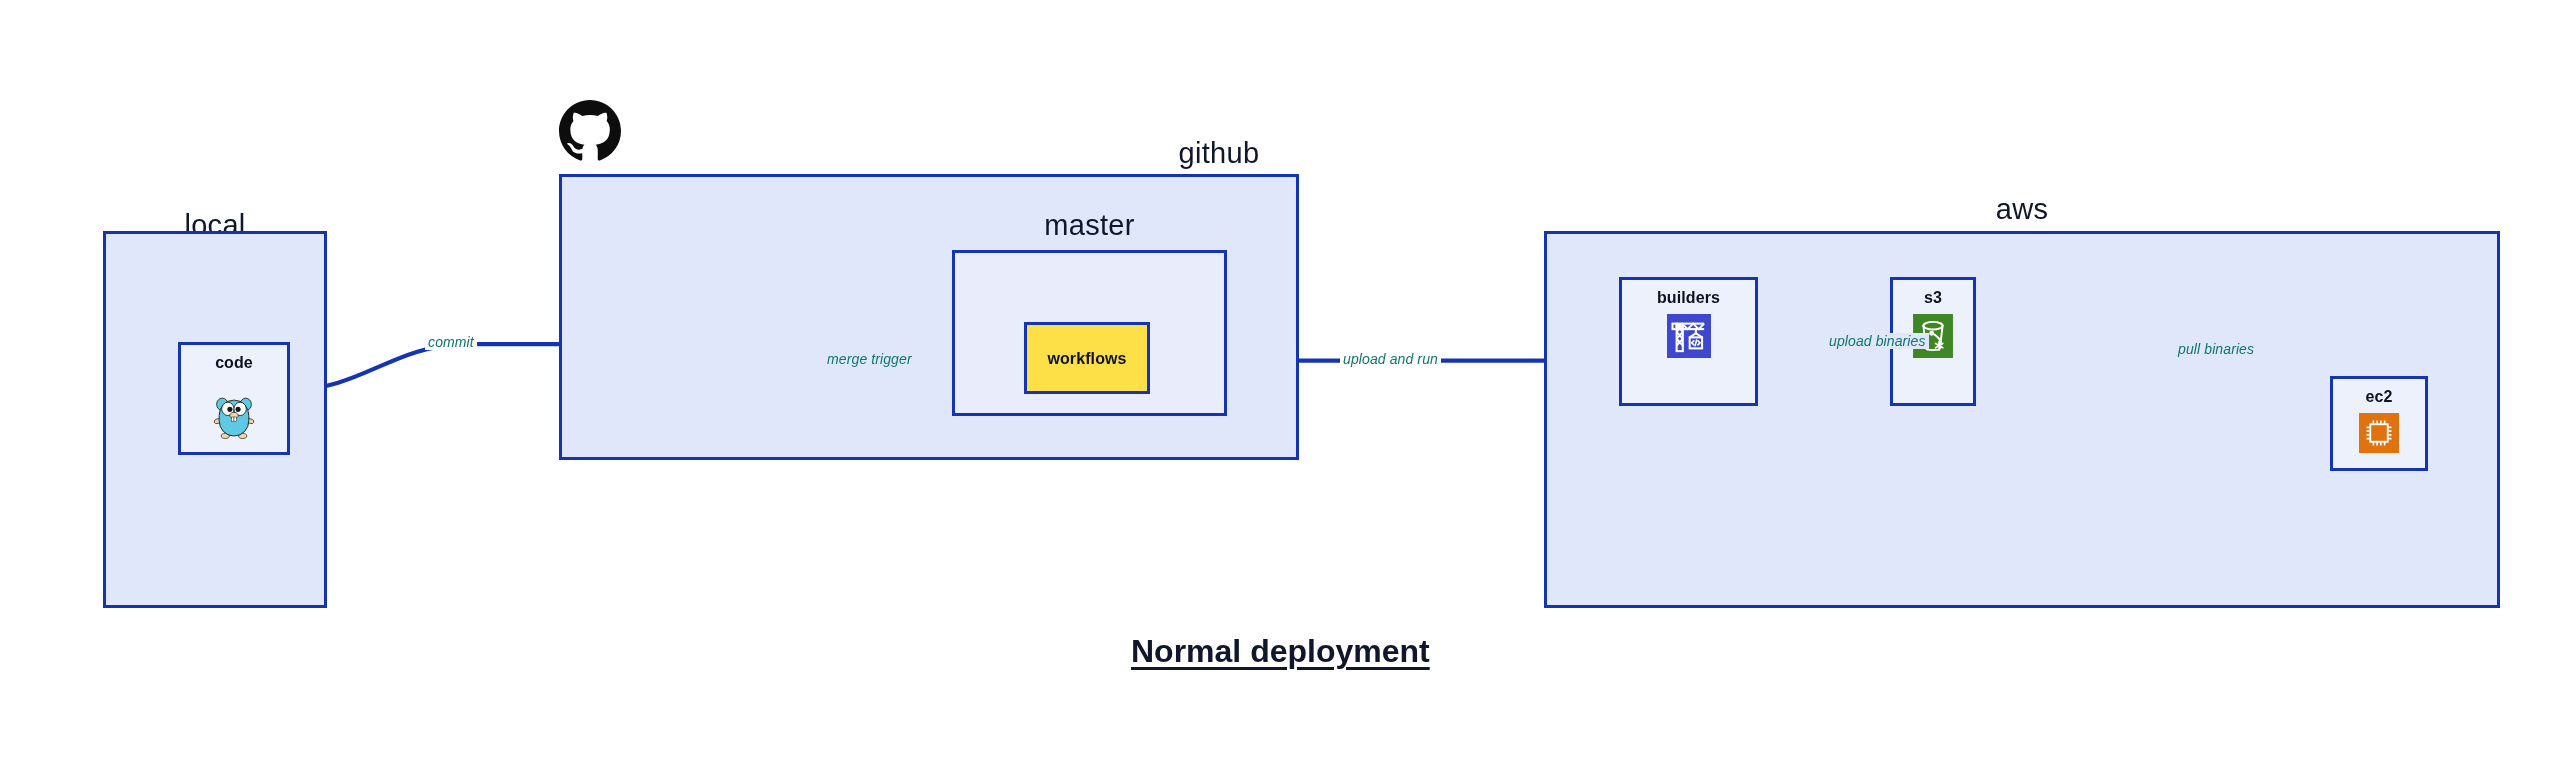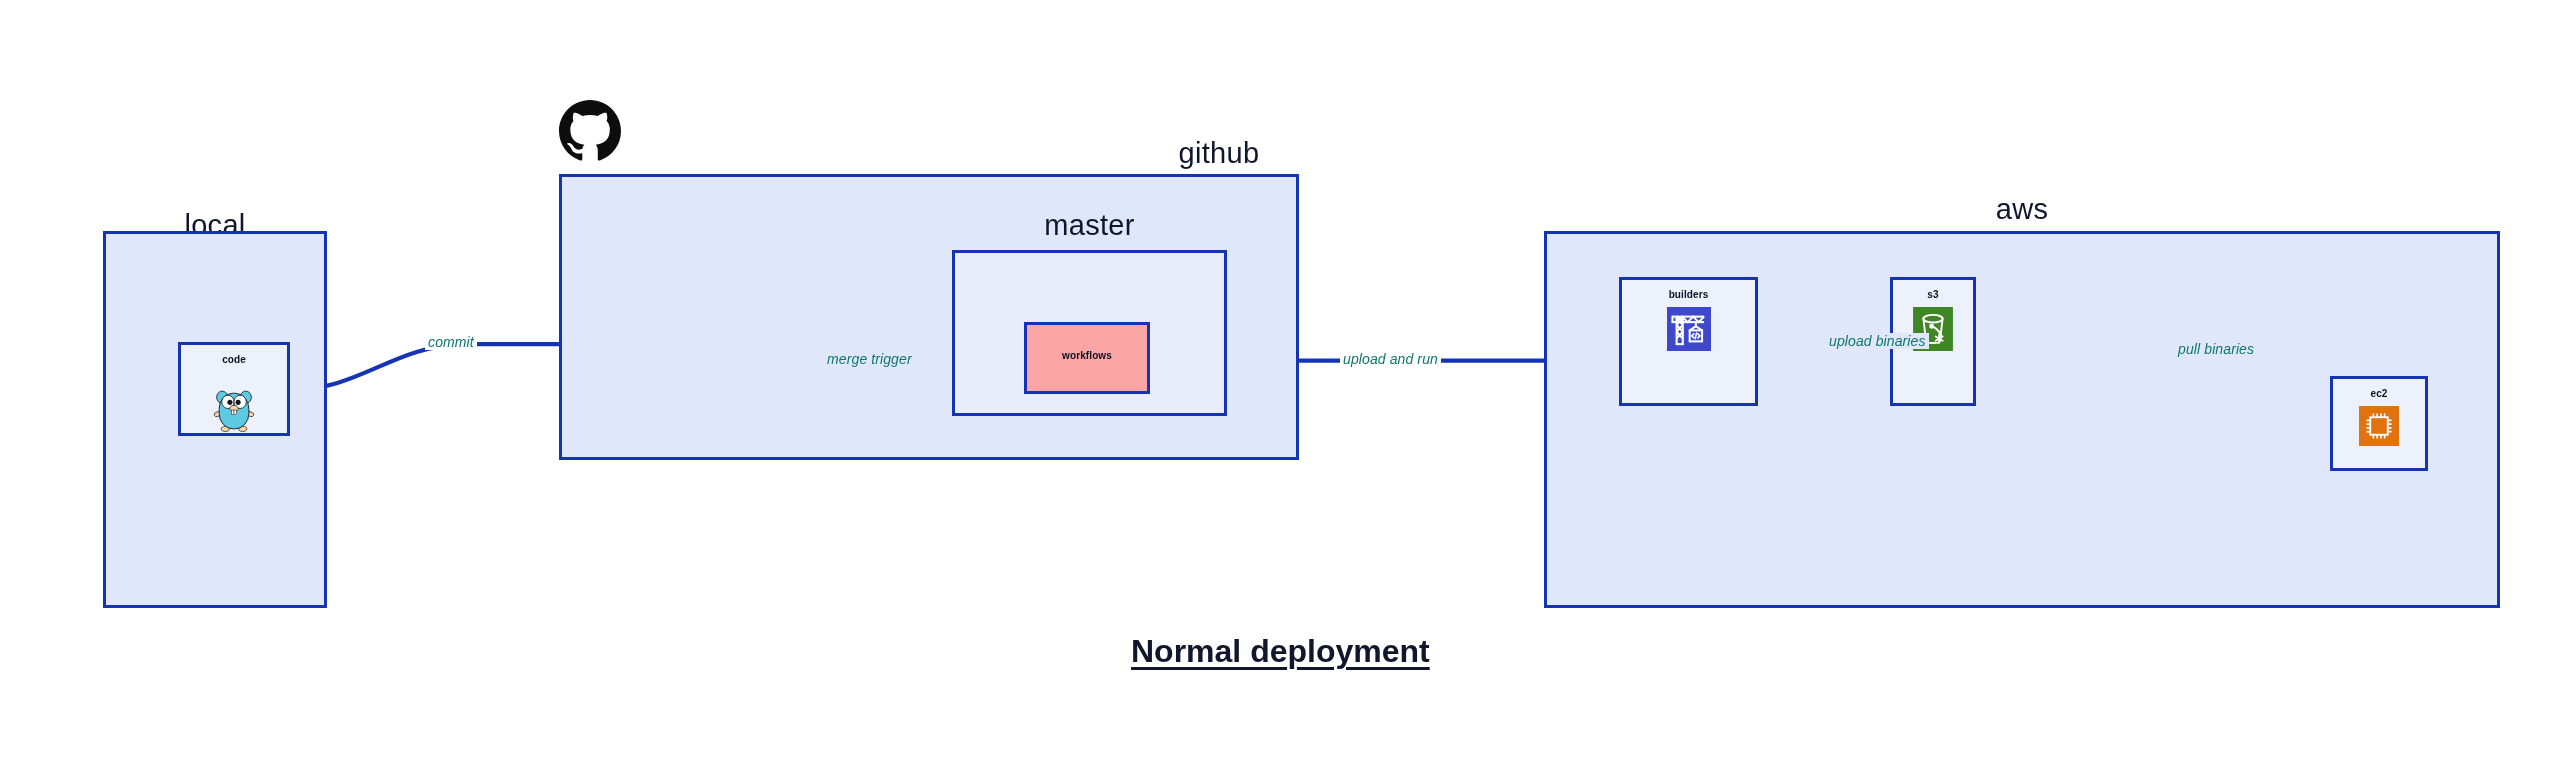--- a/index.html
+++ b/index.html
@@ -47,25 +47,25 @@
   .node-box {
     position: absolute;
     background: #EDF1FC;
     border: 3.6px solid #1434B4;
     box-sizing: border-box;
     display: flex;
     flex-direction: column;
     align-items: center;
   }
   .node-box.pale {
-    background: #fca5a5;
+    background: #fde047;
   }
   .node-title {
     color: #0C1123;
-    font-size: 10px;
+    font-size: 16px;
     font-weight: bold;
     letter-spacing: 0.1px;
     margin-top: 8.8px;
     white-space: nowrap;
     text-align: center;
   }
   .node-icon {
     margin-top: 7.2px;
   }
 
@@ -124,21 +124,21 @@
 
     <path d="M3412,665 L3885,665" fill="none" stroke="#1434B4" stroke-width="8" marker-end="url(#arrowhead)"></path>
 
     <path d="M4075,653 C 4210,668 4255,690 4330,735 L4523,795" fill="none" stroke="#1434B4" stroke-width="8" marker-end="url(#arrowhead)"></path>
   </svg>
 
   <div class="group-label" style="left:103px; top:193px; width:224px;margin-top:16px;">local</div>
 
   <div class="group-box" style="left:103px; top:231px; width:224px; height:377px;"></div>
 
-  <div class="node-box" style="left:178px; top:342px; width:112px; height:94px;gap:13px;">
+  <div class="node-box" style="left:178px; top:342px; width:112px; height:113px;gap:13px;">
     <div class="node-title">code</div>
     <div class="node-icon">
       <svg width="42" height="47" viewBox="0 0 82 92">
 
         <ellipse cx="18" cy="24" rx="11" ry="12" fill="#5DC9E2" stroke="#1a1a1a" stroke-width="1.6"></ellipse>
         <ellipse cx="64" cy="24" rx="11" ry="12" fill="#5DC9E2" stroke="#1a1a1a" stroke-width="1.6"></ellipse>
 
         <ellipse cx="9" cy="57" rx="7" ry="4.5" fill="#F6D6A8" stroke="#1a1a1a" stroke-width="1.3" transform="rotate(-18 9 57)"></ellipse>
         <ellipse cx="73" cy="57" rx="7" ry="4.5" fill="#F6D6A8" stroke="#1a1a1a" stroke-width="1.3" transform="rotate(18 73 57)"></ellipse>
 

